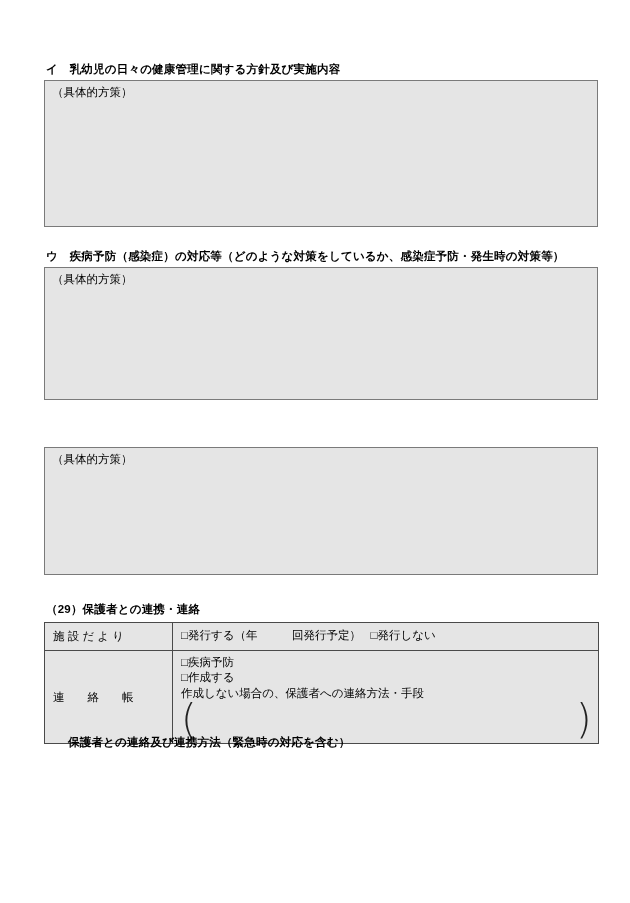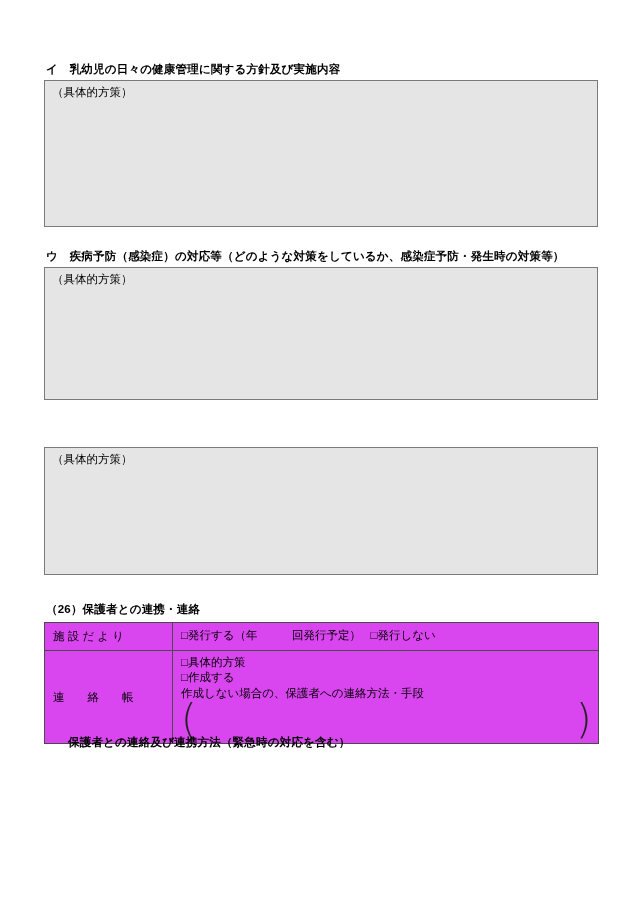--- a/index.html
+++ b/index.html
@@ -43,21 +43,21 @@
     line-height: 14px;
     white-space: nowrap;
     color: #000;
   }
 
   
   .formtable {
     position: absolute;
     border-collapse: collapse;
     table-layout: fixed;
-    background: #d946ef;
+    background: #e5e5e5;
   }
   .formtable td {
     border: 1px solid #4a4a4a;
     padding: 0;
     vertical-align: middle;
     font-size: 11.5px;
     line-height: 15px;
     color: #000;
   }
   .cell-label {
@@ -115,21 +115,21 @@
 
   <div class="freebox" style="left:44px; top:267px; width:554px; height:133px;">
     <span class="inner-label">（具体的方策）</span>
   </div>
 
 
   <div class="freebox" style="left:44px; top:447px; width:554px; height:128px;">
     <span class="inner-label">（具体的方策）</span>
   </div>
 
-  <div class="heading" style="left:46px; top:602px;">（26）保護者との連携・連絡</div>
+  <div class="heading" style="left:46px; top:602px;">（29）保護者との連携・連絡</div>
 
   <table class="formtable" style="left:44px; top:622px; width:554px;">
     <colgroup>
       <col style="width:128px;">
       <col style="width:426px;">
     </colgroup>
     <tbody>
       <tr>
         <td class="cell-label" style="height:20px;">
           <span class="vcenter-label">施 設 だ よ り</span>
@@ -140,21 +140,21 @@
           </div>
         </td>
       </tr>
 
       <tr>
         <td class="cell-label" style="height:85px;">
           <span class="vcenter-label">連　　絡　　帳</span>
         </td>
         <td class="cell-body" style="height:85px;">
           <div class="opt-line">
-            <span>□</span><span>具体的方策</span>
+            <span>□</span><span>疾病予防</span>
           </div>
           <div class="opt-line">
             <span>□</span><span>作成する</span>
           </div>
           <div class="opt-line">作成しない場合の、保護者への連絡方法・手段</div>
 
           <div class="bracket-area">
             <span class="bracket bracket-left">(</span>
             <span class="bracket bracket-right">)</span>
           </div>

